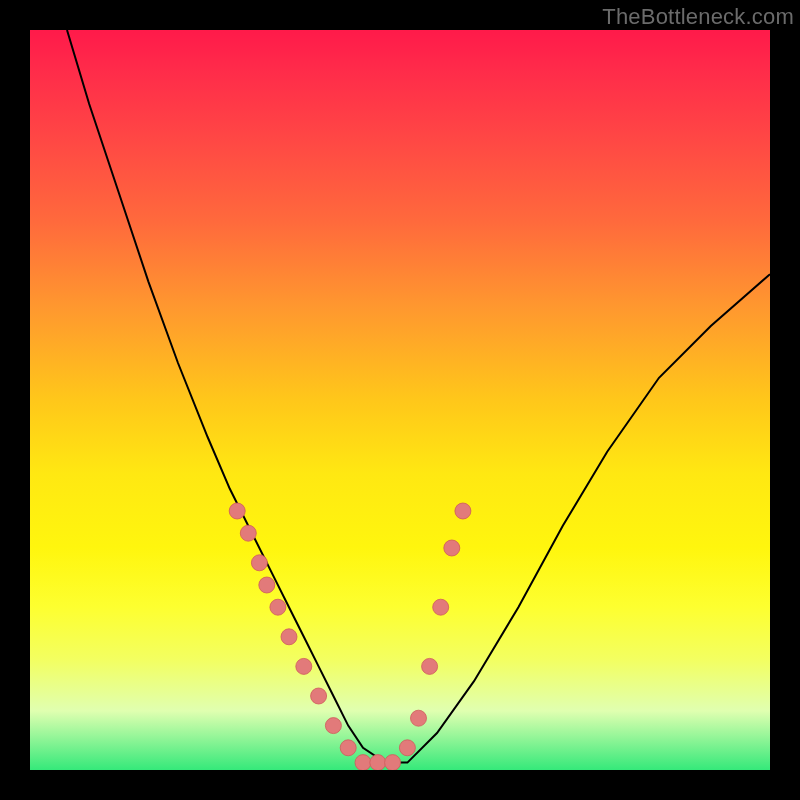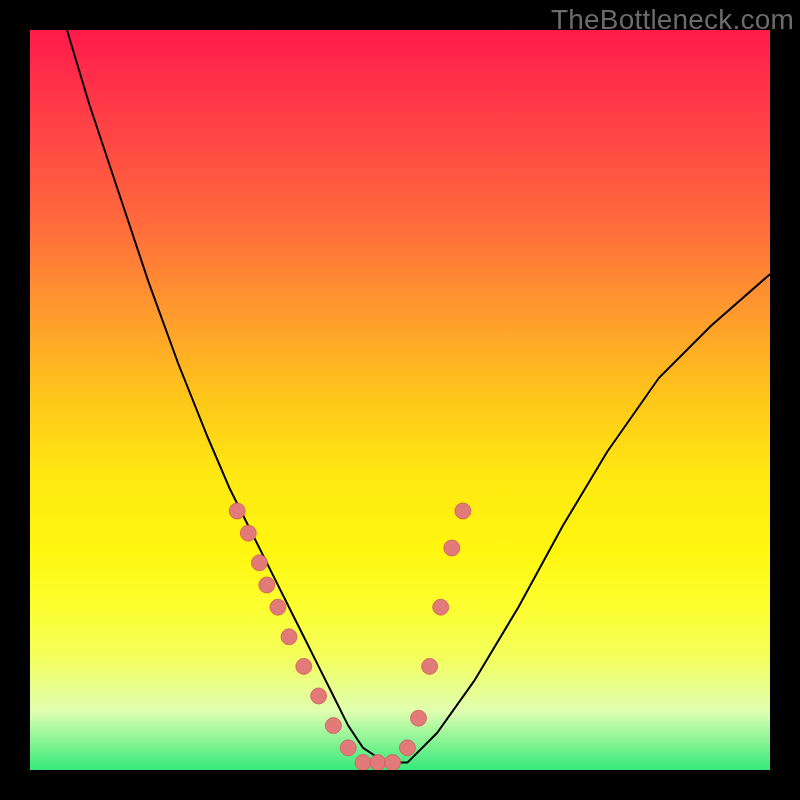--- a/index.html
+++ b/index.html
@@ -41,21 +41,21 @@
       #f3ff60 85%,
       #e0ffb0 92%,
       #35e97a 100%
     );
   }
   .watermark {
     position: absolute;
     top: 4px;
     right: 6px;
     color: #6b6b6b;
-    font-size: 28px;
+    font-size: 22px;
     letter-spacing: 0.2px;
     font-weight: 500;
     user-select: none;
   }
   svg.curve {
     position: absolute;
     inset: 0;
   }
   .dot {
     fill: #e27a7a;

